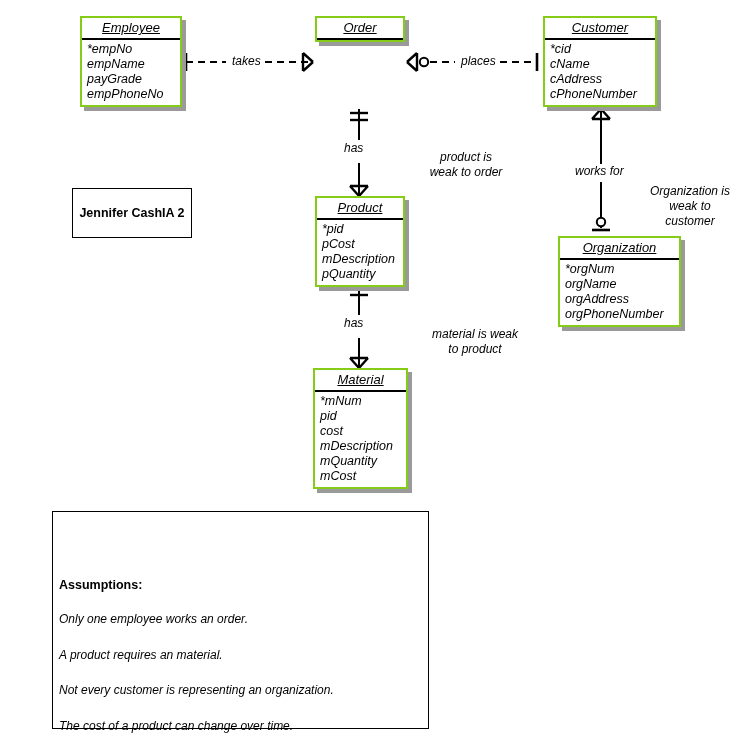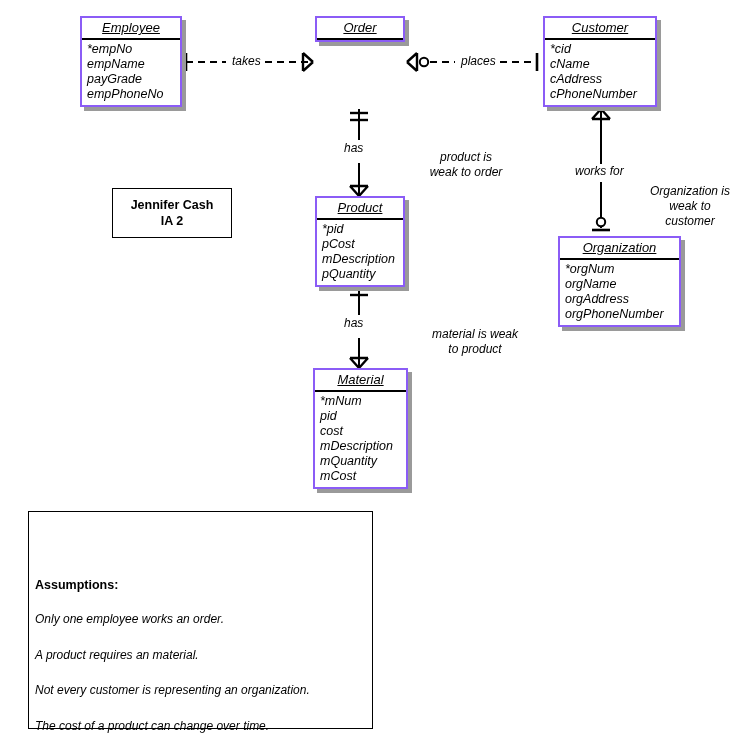--- a/index.html
+++ b/index.html
@@ -18,21 +18,21 @@
     position: absolute;
     left: 0; top: 0;
     width: 752px;
     height: 751px;
   }
   
   .entity {
     position: absolute;
     box-sizing: border-box;
     background: #ffffff;
-    border: 2px solid #8b5cf6;
+    border: 2px solid #84cc16;
     box-shadow: 4px 4px 0 0 #9a9a9a;
     z-index: 5;
   }
   .entity-title {
     text-align: center;
     font-style: italic;
     font-size: 13px;
     color: #000;
     padding: 2px 4px 3px 4px;
     border-bottom: 2px solid #000;
@@ -74,35 +74,34 @@
     position: absolute;
     box-sizing: border-box;
     border: 1px solid #000;
     background: #fff;
     z-index: 4;
   }
   #name-box {
     left: 72px; top: 188px;
     width: 120px; height: 50px;
     display: flex;
-    flex-direction: column;
+    flex-direction: row;
     align-items: center;
     justify-content: center;
-    margin-left: 40px;
   }
   #name-box div {
     font-weight: bold;
     font-size: 12.5px;
     line-height: 16px;
     color: #000;
   }
   
   #assumptions-box {
-    left: 28px; top: 511px;
-    width: 345px; height: 218px;
+    left: 52px; top: 511px;
+    width: 377px; height: 218px;
     padding: 0;
   }
   #assumptions-inner {
     position: absolute;
     left: 0px; top: 66px;
     width: 100%;
   }
   #assumptions-title {
     font-weight: bold;
     font-size: 12.5px;

